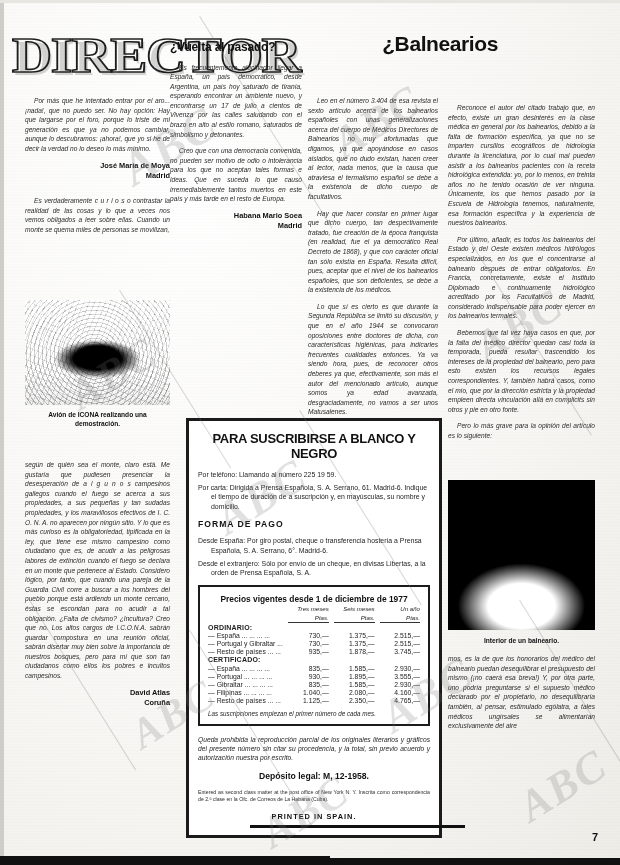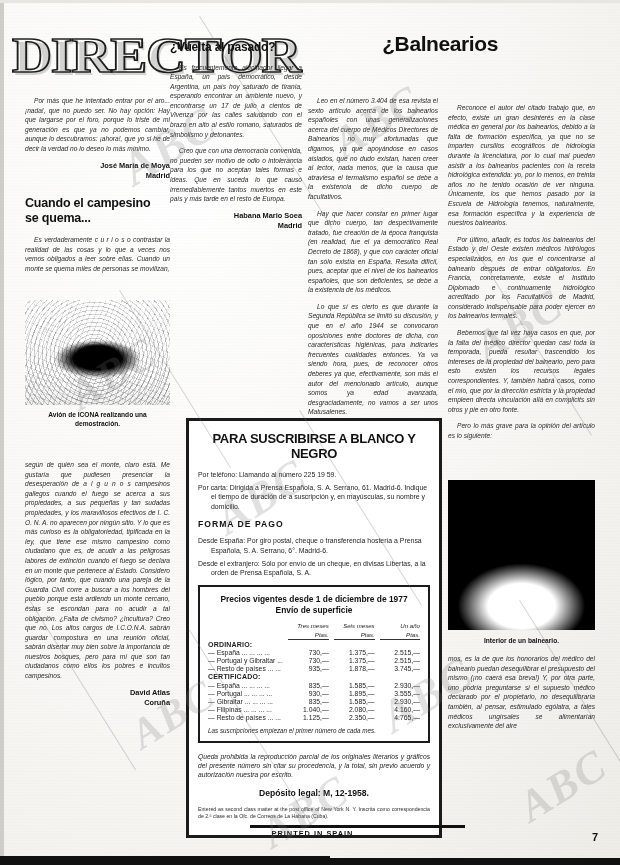--- a/index.html
+++ b/index.html
@@ -195,24 +195,20 @@
 
 <div id="col1" class="col-text">
   <p>Por más que he intentado entrar por el aro... ¡nada!, que no puedo ser. No hay opción: Hay que largarse por el foro, porque lo triste de mi generación es que ya no podemos cambiar, aunque lo descubramos: ¡ahora!, que yo si he de decir la verdad no lo deseo lo más mínimo.</p>
   <div class="sig">
     <div>José María de Moya</div>
     <div>Madrid</div>
   </div>
 </div>
 
 <div id="col1b" class="col-text">
-  <div class="subhead">
-    <div>Cuando el campesino</div>
-    <div>se quema...</div>
-  </div>
   <p>Es verdaderamente c u r i o s o contrastar la realidad de las cosas y lo que a veces nos vemos obligados a leer sobre ellas. Cuando un monte se quema miles de personas se movilizan,</p>
 </div>
 
 <div id="photo1" class="photo">
   <div class="img"></div>
 </div>
 <div style="position:absolute;left:25px;top:408px;width:145px;">
   <div class="photo-cap">Avión de ICONA realizando una</div>
   <div class="photo-cap" style="margin-top:0">demostración.</div>
 </div>
@@ -273,21 +269,20 @@
 
   <div class="sb-sub">FORMA DE PAGO</div>
 
   <div class="sb-body">
     <p class="sb-ind">Desde España: Por giro postal, cheque o transferencia hostería a Prensa Española, S. A. Serrano, 6°. Madrid-6.</p>
     <p class="sb-ind">Desde el extranjero: Sólo por envío de un cheque, en divisas Libertas, a la orden de Prensa Española, S. A.</p>
   </div>
 
   <div class="price-frame">
     <div class="pf-t1">Precios vigentes desde 1 de diciembre de 1977</div>
-    <div class="pf-t2">Envío de superficie</div>
 
     <table class="prices">
       <tbody>
           <tr>
         <td class="name"></td>
         <td class="num ph">
           <span>Tres meses</span>
           <span class="ph-u">Ptas.</span>
         </td>
         <td class="num ph">

